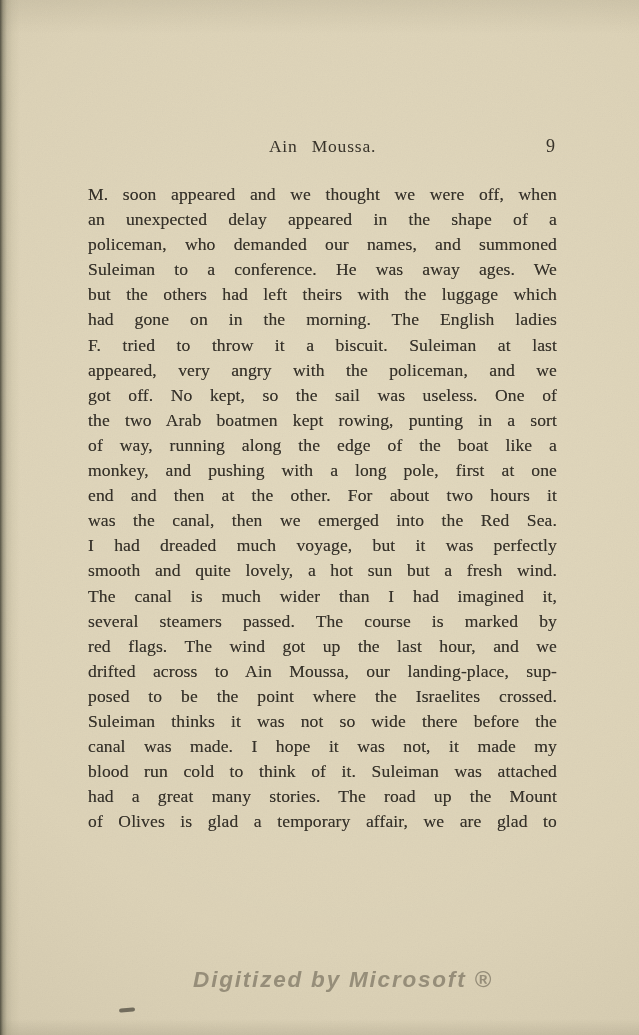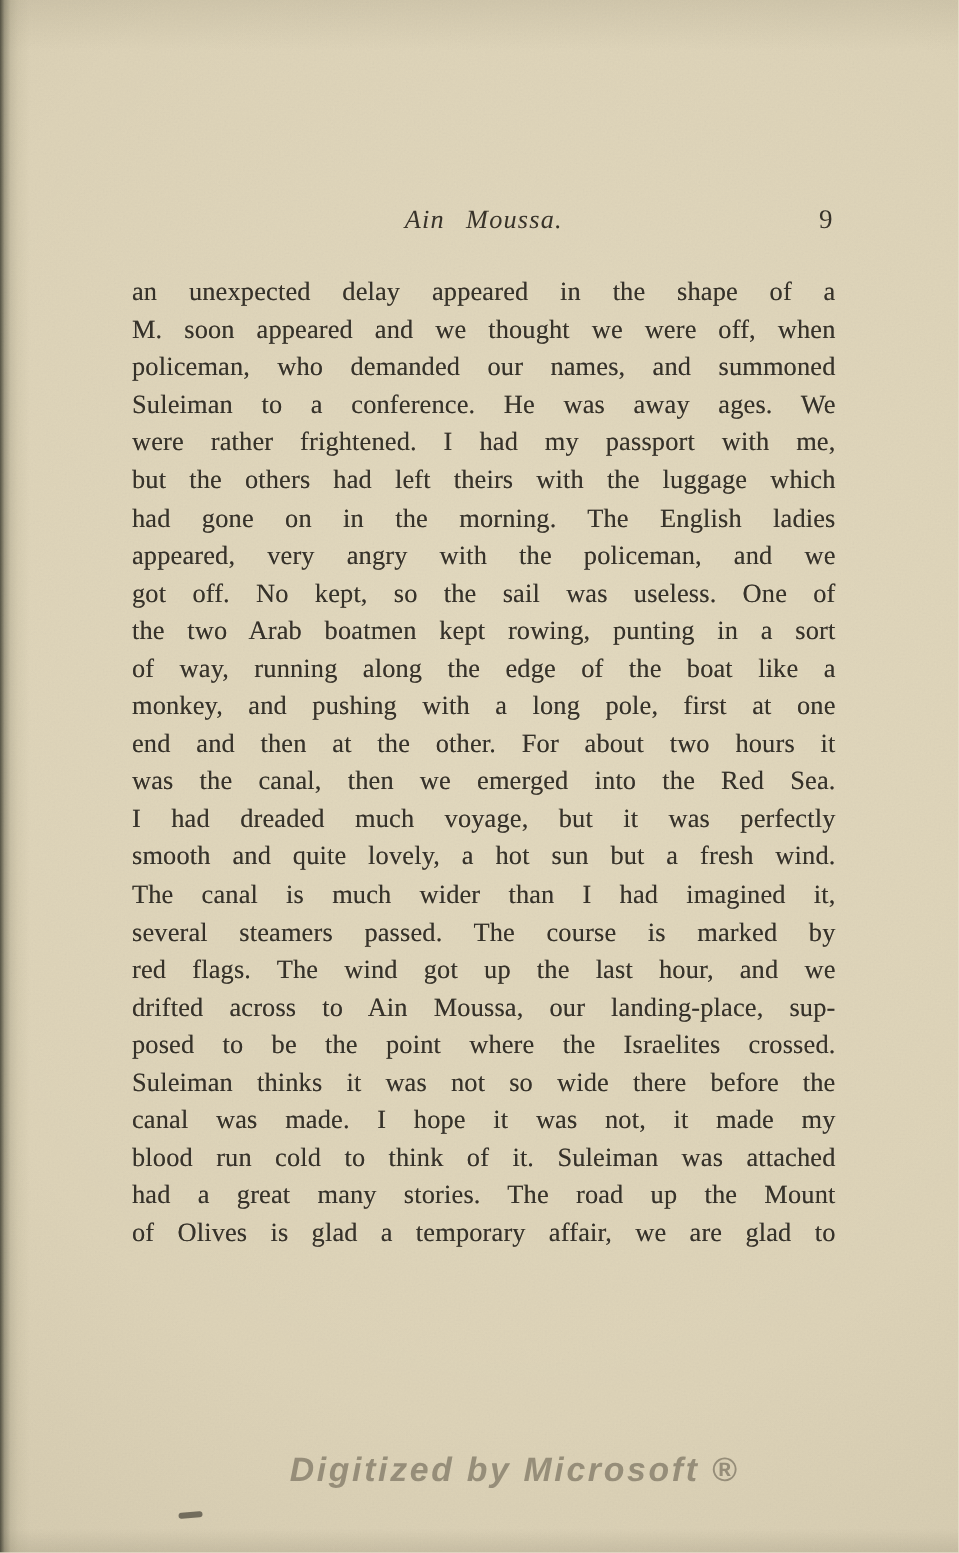--- a/index.html
+++ b/index.html
@@ -46,21 +46,20 @@
     position: absolute;
     left: 88px;
     top: 136px;
     width: 469px;
     height: 24px;
     color: #38332a;
   }
   .running-title {
     display: block;
     text-align: center;
-    font-style: italic;
     font-size: 17.5px;
     letter-spacing: 0.8px;
     word-spacing: 9px;
   }
   .page-number {
     position: absolute;
     right: 2px;
     top: 0;
     font-size: 18px;
     font-style: normal;
@@ -117,27 +116,27 @@
     </filter>
     <rect width="100%" height="100%" filter="url(#paperNoise)" opacity="0.055"></rect>
   </svg>
 
   <div class="header">
     <span class="running-title">Ain Moussa.</span>
     <span class="page-number">9</span>
   </div>
 
   <div class="text-block">
+      <div class="line">M. soon appeared and we thought we were off, when</div>
       <div class="line">an unexpected delay appeared in the shape of a</div>
-      <div class="line">M. soon appeared and we thought we were off, when</div>
       <div class="line">policeman, who demanded our names, and summoned</div>
       <div class="line">Suleiman to a conference.  He was away ages.  We</div>
-      <div class="line">were rather frightened.  I had my passport with me,</div>
       <div class="line">but the others had left theirs with the luggage which</div>
       <div class="line">had gone on in the morning.  The English ladies</div>
+      <div class="line">F. tried to throw it a biscuit.  Suleiman at last</div>
       <div class="line">appeared, very angry with the policeman, and we</div>
       <div class="line">got off.  No kept, so the sail was useless.  One of</div>
       <div class="line">the two Arab boatmen kept rowing, punting in a sort</div>
       <div class="line">of way, running along the edge of the boat like a</div>
       <div class="line">monkey, and pushing with a long pole, first at one</div>
       <div class="line">end and then at the other.  For about two hours it</div>
       <div class="line">was the canal, then we emerged into the Red Sea.</div>
       <div class="line">I had dreaded much voyage, but it was perfectly</div>
       <div class="line">smooth and quite lovely, a hot sun but a fresh wind.</div>
       <div class="line">The canal is much wider than I had imagined it,</div>

